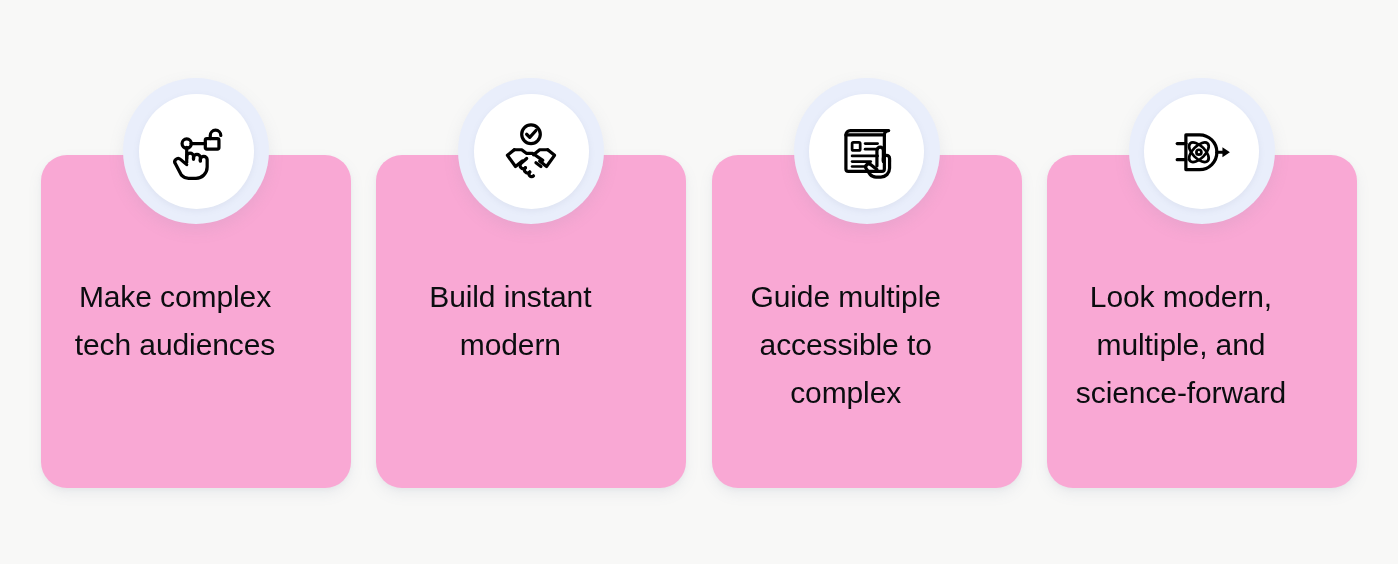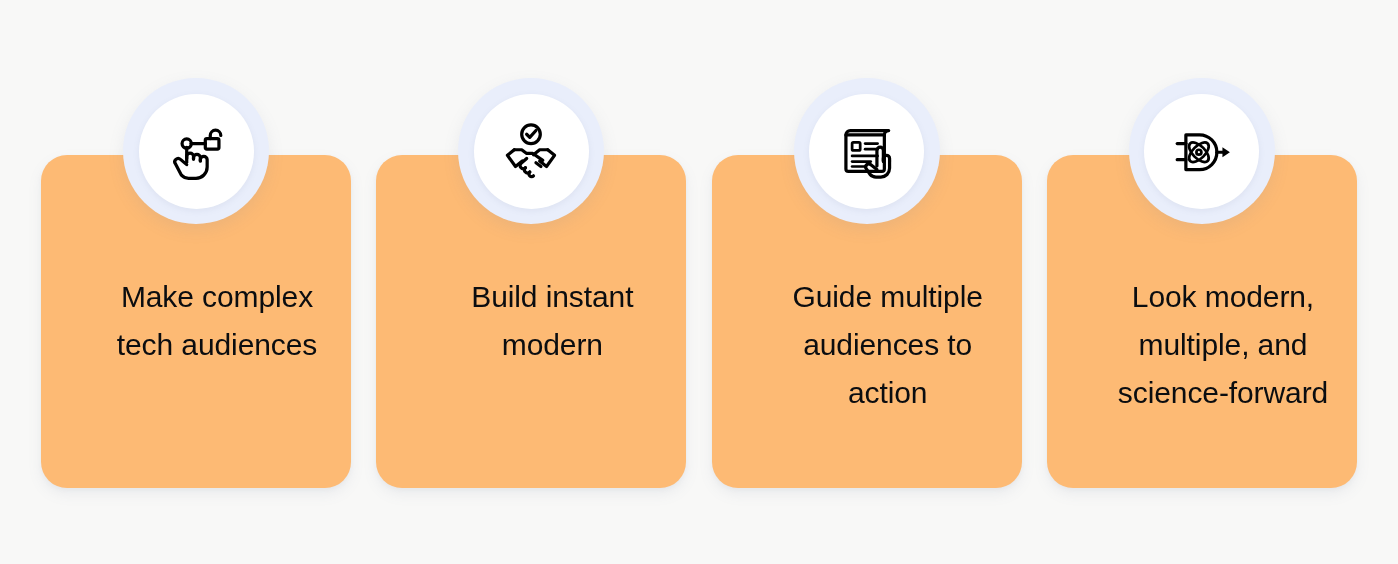--- a/index.html
+++ b/index.html
@@ -29,27 +29,27 @@
     width: 1316px;
     height: 333px;
     display: flex;
     justify-content: space-between;
   }
 
   .card {
     position: relative;
     width: 310px;
     height: 333px;
-    background: #fdba74;
+    background: #f9a8d4;
     border-radius: 26px;
     box-shadow: 0 6px 14px rgba(120, 130, 160, 0.10),
                 0 2px 4px rgba(120, 130, 160, 0.06);
     display: flex;
     align-items: flex-start;
-    justify-content: flex-end;
+    justify-content: flex-start;
   }
 
   .card-text {
     margin-top: 118px;
     width: 268px;
     text-align: center;
     font-size: 30px;
     line-height: 48px;
     color: #0b0d10;
     letter-spacing: -0.1px;
@@ -187,22 +187,22 @@
             <path class="ico-stroke" d="M66 74 V49 a5.2 5.2 0 0 1 10.4 0 v18"></path>
             <path class="ico-stroke" d="M76.4 66 v-4 a5 5 0 0 1 10 0 v4"></path>
             <path class="ico-stroke" d="M86.4 66 v12 a14 14 0 0 1 -14 14 h-8
                                          a13 13 0 0 1 -9.5 -4.3 L 49 79
                                          a5 5 0 0 1 7.3 -6.8 L 66 80"></path>
           </svg>
         </div>
       </div>
       <div class="card-text">
         <div>Guide multiple</div>
-        <div>audiences to</div>
-        <div>action</div>
+        <div>accessible to</div>
+        <div>complex</div>
       </div>
     </div>
 
     <div class="card">
       <div class="icon-badge">
         <div class="icon-disc">
           <svg viewBox="0 0 100 100">
 
             <path class="ico-stroke" d="M24 24 h22 a28 28 0 0 1 0 56 H24 Z"></path>
 

